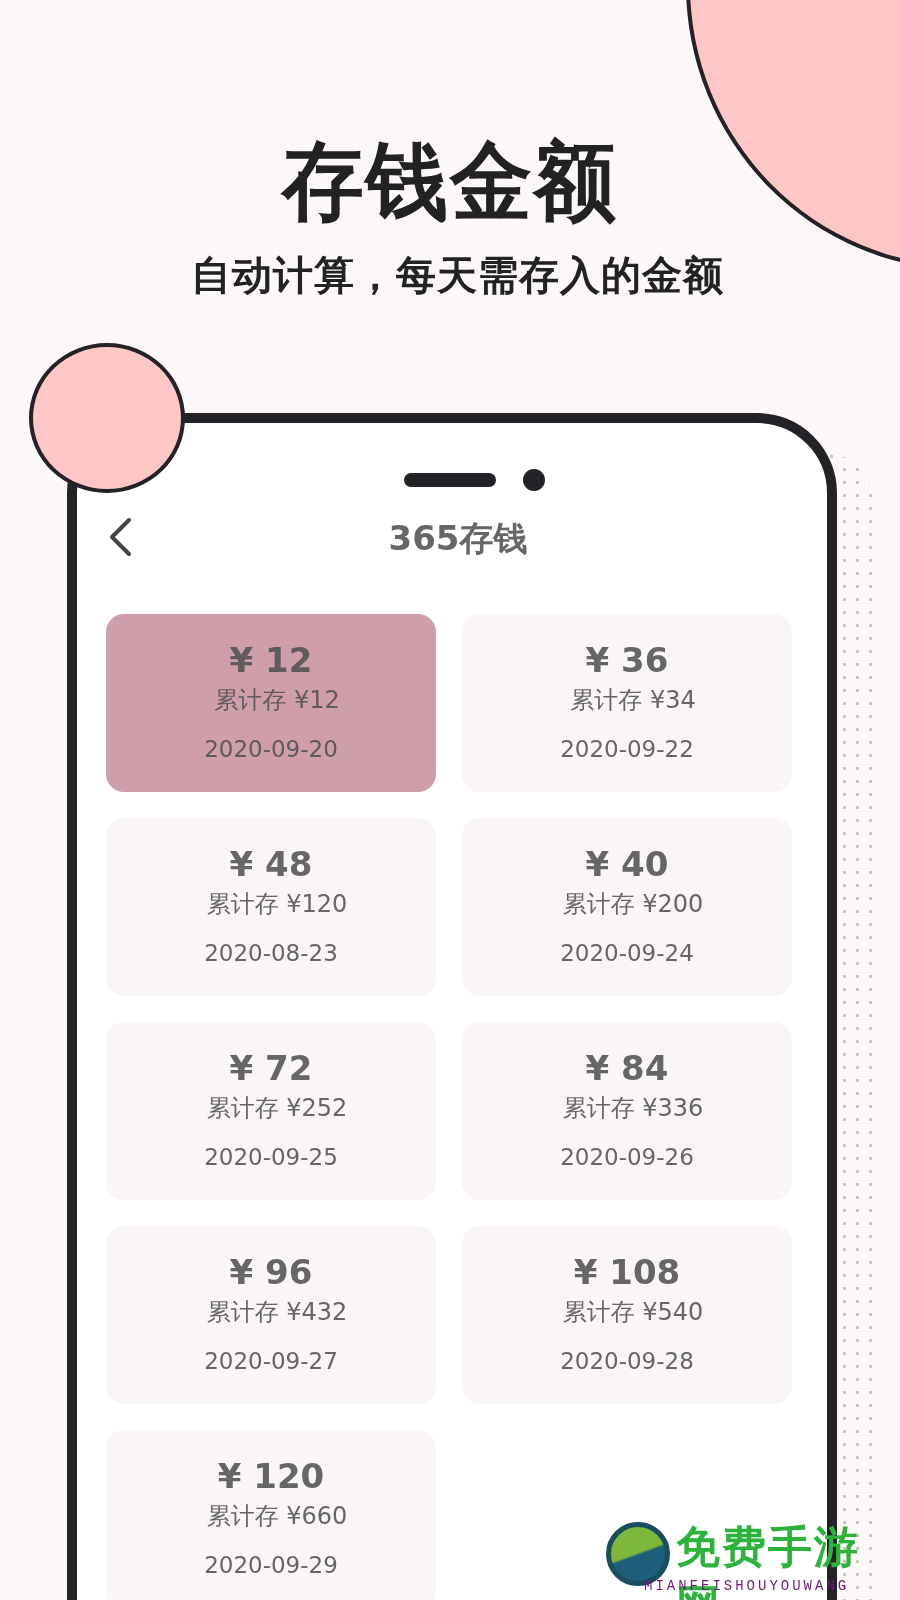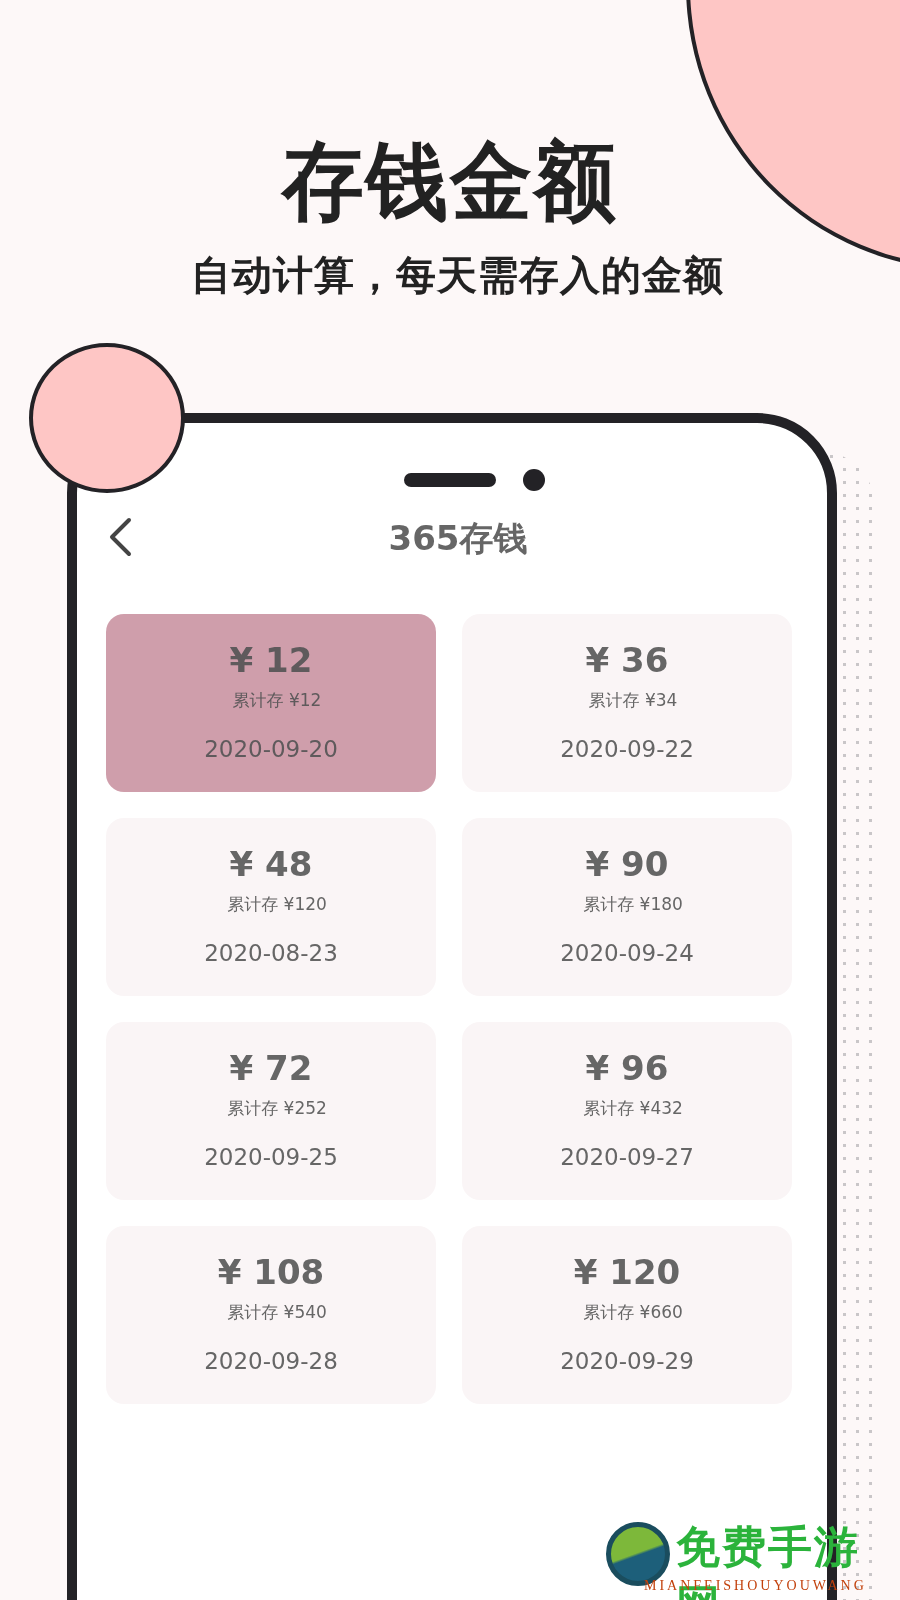--- a/index.html
+++ b/index.html
@@ -55,37 +55,37 @@
       position: absolute; left: 106px; top: 614px; width: 686px;
       display: grid; grid-template-columns: 330px 330px; column-gap: 26px; row-gap: 26px;
     }
     .card {
       height: 178px; border-radius: 18px; background: #faf5f6;
       display: flex; flex-direction: column; align-items: center; cursor: pointer;
       color: #666666;
     }
     .card.active { background: #cf9eab; color: #5f5a5c; }
     .card .amount { margin-top: 26px; font-size: 34px; font-weight: 700; line-height: 40px; }
-    .card .total { margin-top: 6px; font-size: 17px; line-height: 28px; margin-left: 12px; }
+    .card .total { margin-top: 6px; font-size: 24px; line-height: 28px; margin-left: 12px; }
     .card .date { margin-top: 20px; font-size: 23px; line-height: 30px; }
     .watermark {
       position: absolute; left: 606px; top: 1522px; width: 290px; height: 78px;
     }
     .wm-logo {
       position: absolute; left: 0; top: 0; width: 64px; height: 64px; border-radius: 50%;
       border: 5px solid #1a4d5e; box-sizing: border-box; overflow: hidden;
       background: linear-gradient(160deg, #7db83a 0%, #7db83a 48%, #1d5f7a 52%, #1d5f7a 100%);
     }
     .wm-text {
       position: absolute; left: 70px; top: -4px; font-size: 44px; font-weight: 900;
       color: #2bb33b; font-family: "DejaVu Serif", serif; letter-spacing: 2px;
     }
     .wm-sub {
-      position: absolute; left: 38px; top: 56px; font-size: 14px; color: #c2410c;
-      letter-spacing: 3px; font-family: Liberation Serif, serif;
+      position: absolute; left: 38px; top: 56px; font-size: 14px; color: #701a75;
+      letter-spacing: 3px; font-family: Liberation Mono, monospace;
     }
   </style>
 </head>
 <body>
 
 <div class="deco-big-circle"></div>
 
 <div class="hero-title">存钱金额</div>
 <div class="hero-subtitle">自动计算，每天需存入的金额</div>
 
@@ -116,28 +116,33 @@
     <div class="amount">¥ 36</div>
     <div class="total">累计存 ¥34</div>
     <div class="date">2020-09-22</div>
   </div>
   <div class="card">
     <div class="amount">¥ 48</div>
     <div class="total">累计存 ¥120</div>
     <div class="date">2020-08-23</div>
   </div>
   <div class="card">
-    <div class="amount">¥ 90</div>
-    <div class="total">累计存 ¥180</div>
+    <div class="amount">¥ 40</div>
+    <div class="total">累计存 ¥200</div>
     <div class="date">2020-09-24</div>
   </div>
   <div class="card">
     <div class="amount">¥ 72</div>
     <div class="total">累计存 ¥252</div>
     <div class="date">2020-09-25</div>
+  </div>
+  <div class="card">
+    <div class="amount">¥ 84</div>
+    <div class="total">累计存 ¥336</div>
+    <div class="date">2020-09-26</div>
   </div>
   <div class="card">
     <div class="amount">¥ 96</div>
     <div class="total">累计存 ¥432</div>
     <div class="date">2020-09-27</div>
   </div>
   <div class="card">
     <div class="amount">¥ 108</div>
     <div class="total">累计存 ¥540</div>
     <div class="date">2020-09-28</div>

